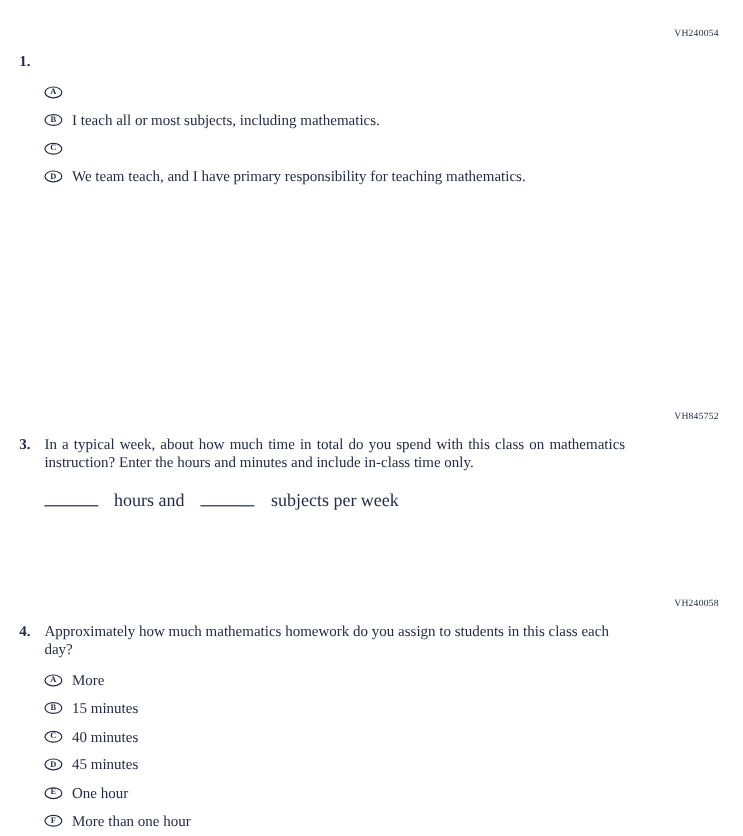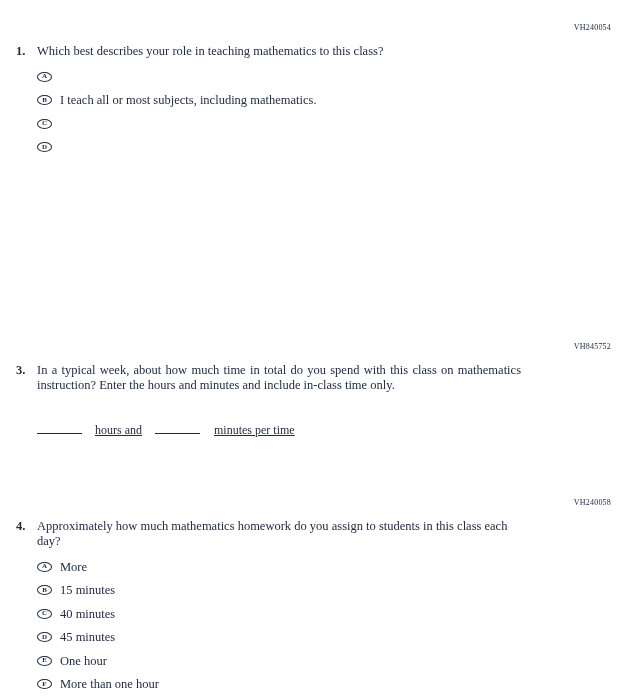--- a/index.html
+++ b/index.html
@@ -16,21 +16,21 @@
   .section { position: absolute; left: 0; right: 0; }
   #sec1 { top: 23px; }
   #sec2 { top: 215px; }
   #sec3 { top: 342px; }
   #sec4 { top: 498px; }
 
   .q-code {
     font-size: 8px;
     letter-spacing: 0.2px;
     text-align: right;
-    padding-right: 8px;
+    padding-right: 20px;
     color: #222c46;
     height: 10px;
     line-height: 10px;
   }
 
   .q-row {
     display: flex;
     padding-left: 16px;
     margin-top: 11px;
     font-size: 12.5px;
@@ -73,47 +73,45 @@
     position: absolute;
     top: -4px; bottom: -4px;
     width: 3.2px;
     background: #1b2335;
   }
   .digit-box::before { left: -3.2px; }
   .digit-box::after  { right: -3.2px; }
 
   .fill-row {
     margin-left: 37px;
-    margin-top: 28px;
-    font-size: 12px;
+    margin-top: 16px;
+    font-size: 15px;
     line-height: 16px;
     display: flex;
     align-items: baseline;
-    text-decoration: underline;
   }
   .blank {
     display: inline-block;
     width: 45px;
     height: 13px;
     border-bottom: 1.2px solid #222c46;
     flex-shrink: 0;
   }
   .fill-label-1 { margin-left: 13px; margin-right: 13px; }
   .fill-label-2 { margin-left: 14px; }
 </style>
 </head>
 <body>
 
 <div class="page">
 
   <div class="section" id="sec1">
     <div class="q-code">VH240054</div>
     <div class="q-row">
       <span class="q-num">1.</span>
-      <span class="q-text">Which best describes your role in teaching mathematics to this class?</span>
     </div>
     <div class="options">
       <div class="option">
         <span class="bubble">
             <span>A</span>
           </span>
       </div>
       <div class="option">
         <span class="bubble">
             <span>B</span>
@@ -122,36 +120,37 @@
       </div>
       <div class="option">
         <span class="bubble">
             <span>C</span>
           </span>
       </div>
       <div class="option">
         <span class="bubble">
             <span>D</span>
           </span>
+        <span class="option-label">We team teach, and I have primary responsibility for teaching mathematics.</span>
       </div>
     </div>
   </div>
 
 
   <div class="section" id="sec3">
     <div class="q-code">VH845752</div>
     <div class="q-row">
       <span class="q-num">3.</span>
       <span class="q-text justify">In a typical week, about how much time in total do you spend with this class on mathematics instruction? Enter the hours and minutes and include in-class time only.</span>
     </div>
     <div class="fill-row">
       <span class="blank"></span>
       <span class="fill-label-1">hours and</span>
       <span class="blank"></span>
-      <span class="fill-label-2">minutes per time</span>
+      <span class="fill-label-2">subjects per week</span>
     </div>
   </div>
 
   <div class="section" id="sec4">
     <div class="q-code">VH240058</div>
     <div class="q-row">
       <span class="q-num">4.</span>
       <span class="q-text">Approximately how much mathematics homework do you assign to students in this class each day?</span>
     </div>
     <div class="options">

